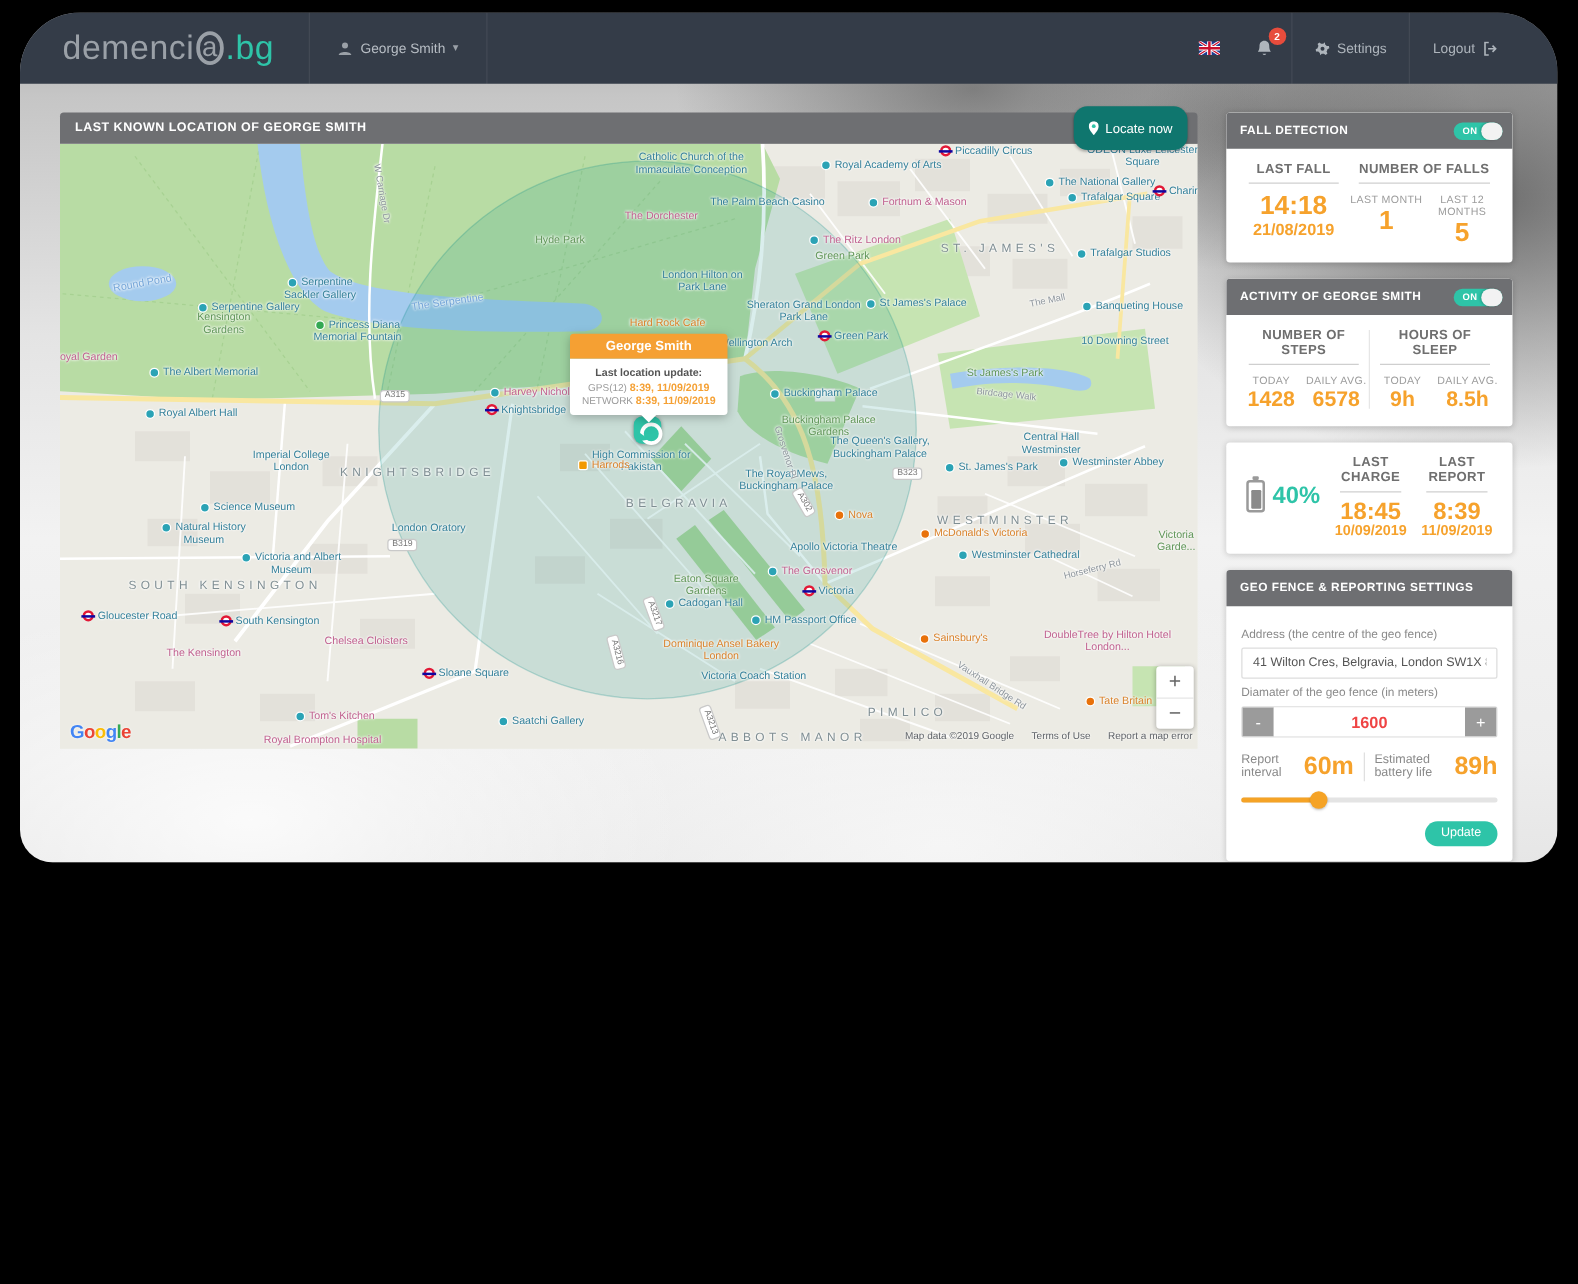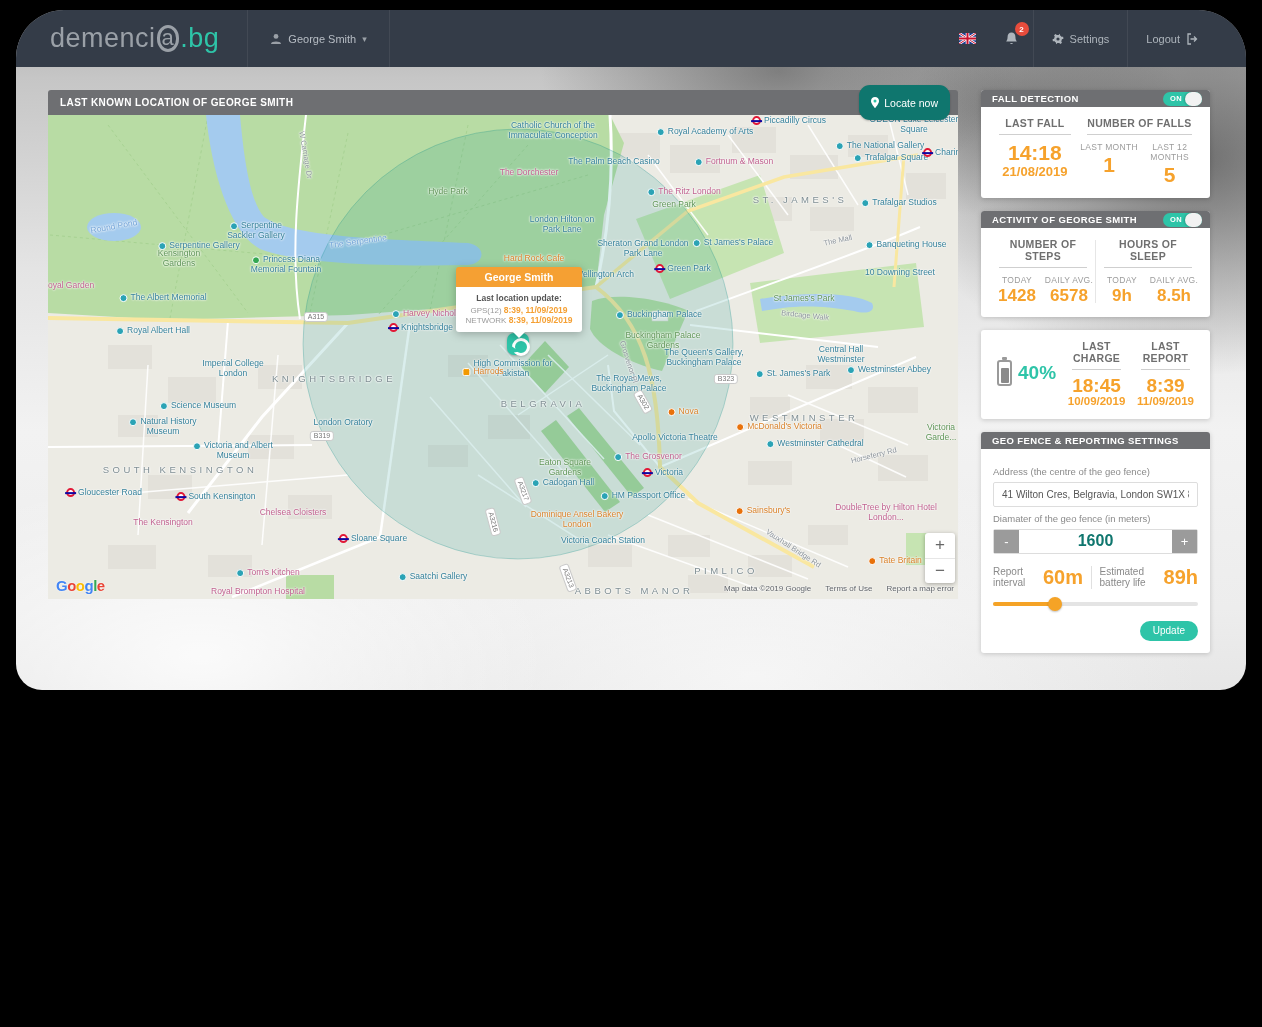--- a/index.html
+++ b/index.html
@@ -75,21 +75,21 @@
   .zoom-ctl .zin { border-bottom:1px solid #e6e6e6; }
 
   .glogo { position:absolute; left:8px; top:462px; font-size:15px; font-weight:bold; letter-spacing:-.5px; z-index:5; }
   .glogo span { text-shadow:0 0 2px #fff; }
   .attrib { position:absolute; right:4px; top:469px; font-size:8px; color:#5f6368; z-index:5; text-shadow:0 0 2px #fff,0 0 2px #fff; display:flex; gap:14px; }
   .attrib a { color:#5f6368; text-decoration:none; cursor:pointer; }
 
   
   .sidebar { position:absolute; left:965px; top:80px; width:229px; }
   .panel { background:#fff; border-radius:3px; box-shadow:0 1px 5px rgba(0,0,0,.18); margin-bottom:13px; overflow:hidden; }
-  .panel-header { height:17px; background:#6e6f72; color:#fff; font-size:9.5px; font-weight:bold; letter-spacing:.4px; display:flex; align-items:center; padding:0 8px 0 11px; }
+  .panel-header { height:29px; background:#6e6f72; color:#fff; font-size:9.5px; font-weight:bold; letter-spacing:.4px; display:flex; align-items:center; padding:0 8px 0 11px; }
   .toggle { margin-left:auto; width:39px; height:14px; border-radius:7px; background:#2ec4a8; position:relative; cursor:pointer; display:flex; align-items:center; }
   .toggle .on { color:#fff; font-size:7.5px; font-weight:bold; margin-left:7px; }
   .toggle .knob { position:absolute; right:0px; top:0px; width:17px; height:14px; background:#f2f2f2; border-radius:7px; box-shadow:-1px 0 2px rgba(0,0,0,.2); }
 
   .cols { display:flex; padding:10px 10px 12px; }
   .col-head { font-size:10.5px; font-weight:bold; color:#6f6f6f; letter-spacing:.3px; padding-bottom:5px; border-bottom:1px solid #cfcfcf; margin:0 8px 7px; }
   .sub-cols { display:flex; }
   .sub { flex:1; text-align:center; }
   .sub-label { font-size:8.5px; color:#9c9c9c; letter-spacing:.3px; margin-bottom:2px; }
   .big-orange { color:#f6a22c; font-weight:bold; font-size:21px; line-height:1.05; }
@@ -109,21 +109,21 @@
   .dev-col { flex:1; text-align:center; }
   .dev-col .col-head { margin:0 10px 6px; }
   .dev-time { color:#f6a22c; font-weight:bold; font-size:19px; line-height:1; }
   .dev-date { color:#f6a22c; font-weight:bold; font-size:11.5px; }
 
   .geo-body { padding:11px 12px 12px; }
   .geo-label { font-size:9.5px; color:#8a8a8a; margin:6px 0 5px; }
   .geo-input { width:100%; height:25px; border:1px solid #ddd; border-radius:2px; font-size:10px; color:#555; padding:0 8px; font-family:inherit; background:#fff; }
   .stepper { display:flex; border:1px solid #ddd; border-radius:2px; height:25px; align-items:stretch; }
   .step-btn { width:25px; background:#9b9b9b; color:#fff; display:flex; align-items:center; justify-content:center; font-size:13px; cursor:pointer; }
-  .step-val { flex:1; display:flex; align-items:center; justify-content:center; color:#0f766e; font-size:16px; font-weight:bold; background:#fff; }
+  .step-val { flex:1; display:flex; align-items:center; justify-content:center; color:#ef4444; font-size:13px; font-weight:bold; background:#fff; }
   .geo-stats { display:flex; align-items:center; margin:12px 0 4px; }
   .geo-stat { display:flex; align-items:center; gap:6px; flex:1; justify-content:flex-start; }
   .geo-stat-label { font-size:10px; color:#8a8a8a; line-height:1.15; }
   .geo-stat-val { color:#f6a22c; font-weight:bold; font-size:20px; }
   .geo-div { width:1px; align-self:stretch; background:#e0e0e0; margin:0 8px; }
   .slider { position:relative; height:14px; margin:8px 0 10px; }
   .slider .track { position:absolute; left:0; right:0; top:5px; height:4px; border-radius:2px; background:#e4e4e4; }
   .slider .fill { position:absolute; left:0; top:5px; height:4px; border-radius:2px; background:#f5a326; }
   .slider .knob { position:absolute; top:0px; width:14px; height:14px; border-radius:50%; background:#f5a326; margin-left:-7px; cursor:pointer; box-shadow:0 1px 2px rgba(0,0,0,.25); }
   .update-row { display:flex; justify-content:flex-end; }

